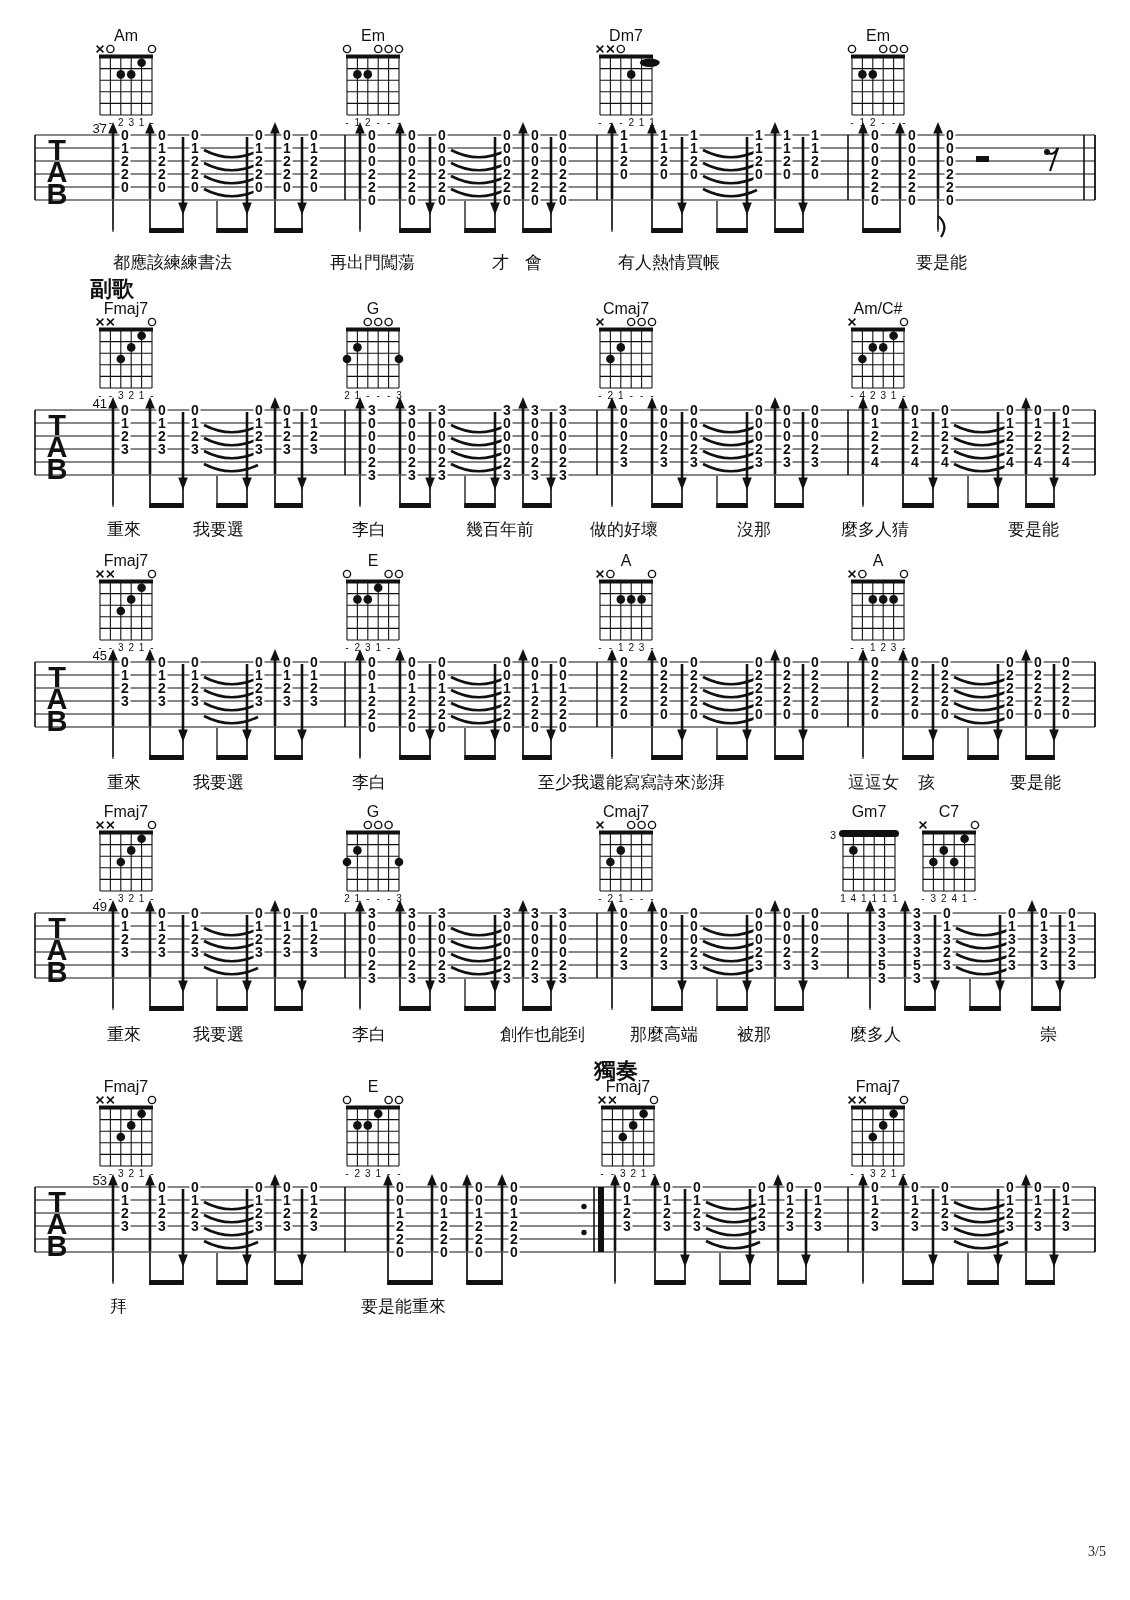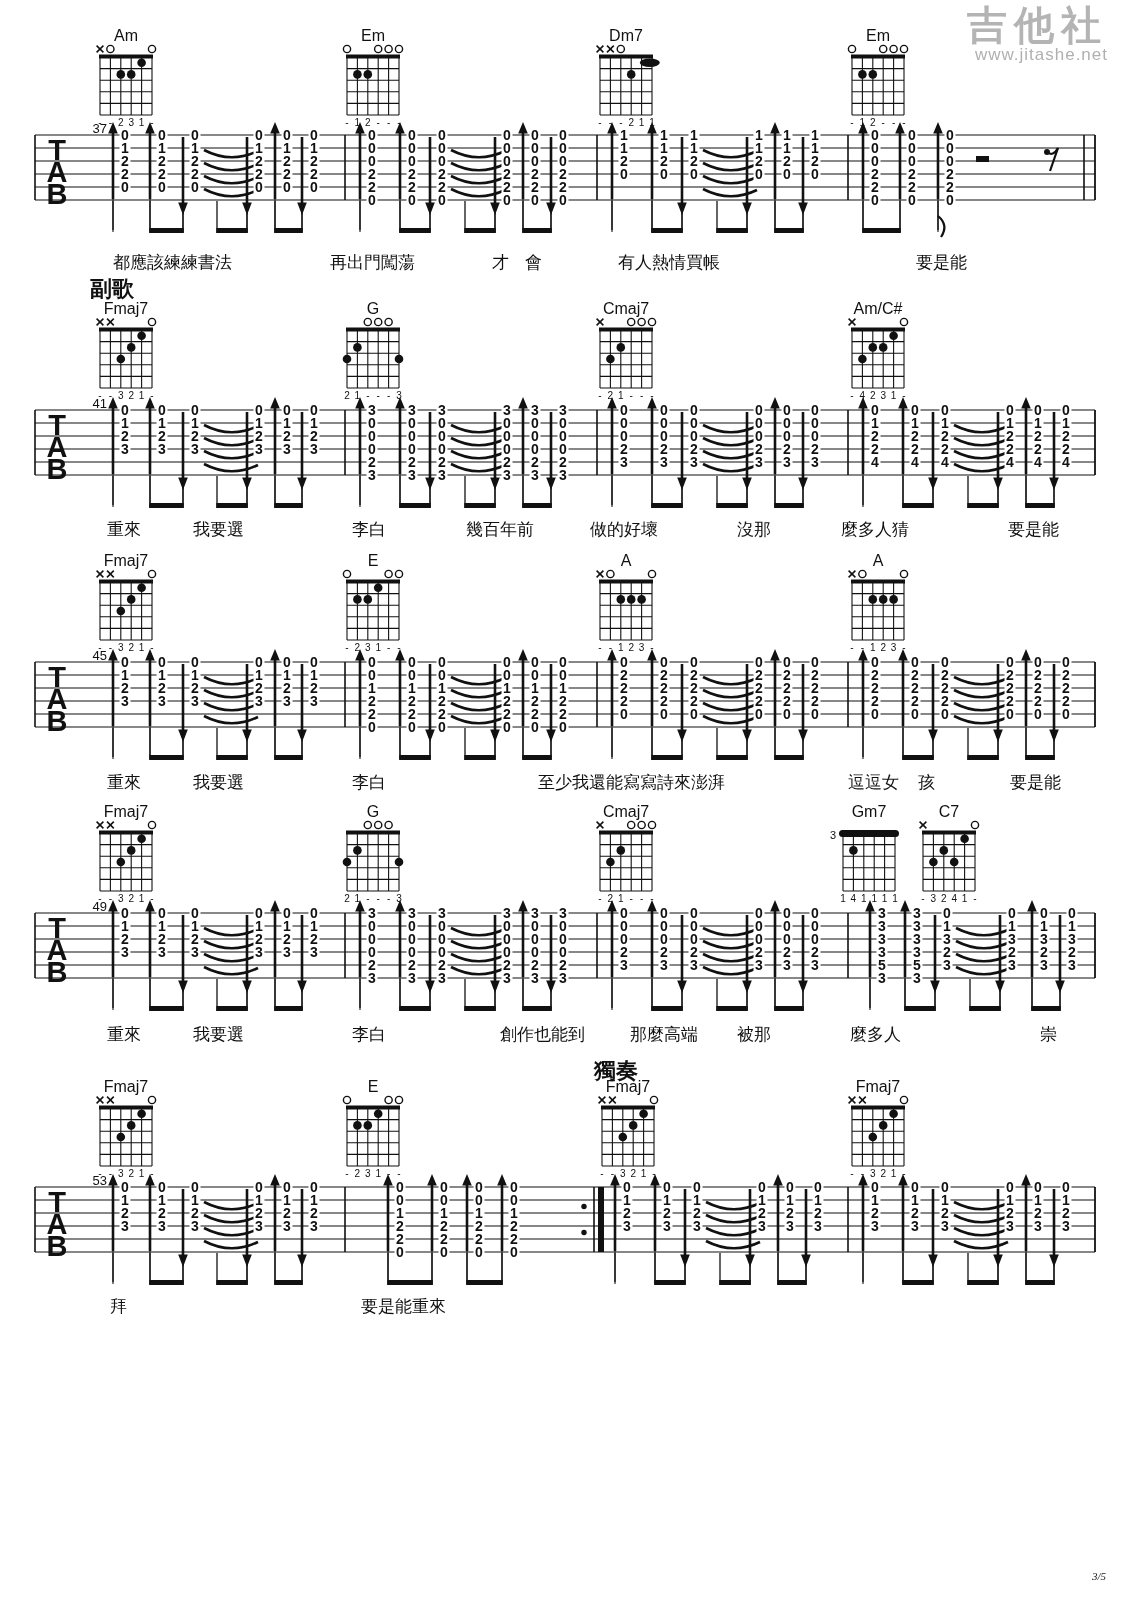--- a/index.html
+++ b/index.html
@@ -1,33 +1,29 @@
 <!DOCTYPE html>
 <html><head>
 <meta charset="utf-8">
 <style>
   html,body{margin:0;padding:0;background:#777;}
   .page{position:relative;width:1130px;height:1600px;background:#ffffff;margin:0 auto;overflow:hidden;
         font-family:"Liberation Sans","DejaVu Sans",sans-serif;}
   .watermark{position:absolute;top:4px;right:22px;text-align:right;color:#a8a8a8;user-select:none;}
   .wm-brand{font-size:40px;font-weight:bold;letter-spacing:7px;line-height:42px;opacity:.85;}
   .wm-url{font-size:17px;letter-spacing:1px;line-height:18px;opacity:.9;}
-  .pagenum{position:absolute;right:24px;bottom:18px;font-family:"Liberation Serif","DejaVu Serif",serif;
-           font-size:11px;color:#222;font-style:italic;}
+  .pagenum{position:absolute;right:24px;bottom:40px;font-family:"Liberation Serif","DejaVu Serif",serif;
+           font-size:14px;color:#222;}
   svg{position:absolute;left:0;top:0;}
   text{font-family:"Liberation Sans","DejaVu Sans",sans-serif;}
 </style>
 </head>
 <body>
 
 <div class="page">
-  <div class="watermark">
-    <div class="wm-brand">吉他社</div>
-    <div class="wm-url">www.jitashe.net</div>
-  </div>
   <svg id="score" width="1130" height="1600" viewBox="0 0 1130 1600">
       <g>
         <line x1="35" y1="135" x2="1095" y2="135" stroke="#111111" stroke-width="1.15"></line>
         <line x1="35" y1="148" x2="1095" y2="148" stroke="#111111" stroke-width="1.15"></line>
         <line x1="35" y1="161" x2="1095" y2="161" stroke="#111111" stroke-width="1.15"></line>
         <line x1="35" y1="174" x2="1095" y2="174" stroke="#111111" stroke-width="1.15"></line>
         <line x1="35" y1="187" x2="1095" y2="187" stroke="#111111" stroke-width="1.15"></line>
         <line x1="35" y1="200" x2="1095" y2="200" stroke="#111111" stroke-width="1.15"></line>
         <g>
           <text x="57" y="160" font-size="29" text-anchor="middle" font-weight="bold" fill="#111111">T</text>

